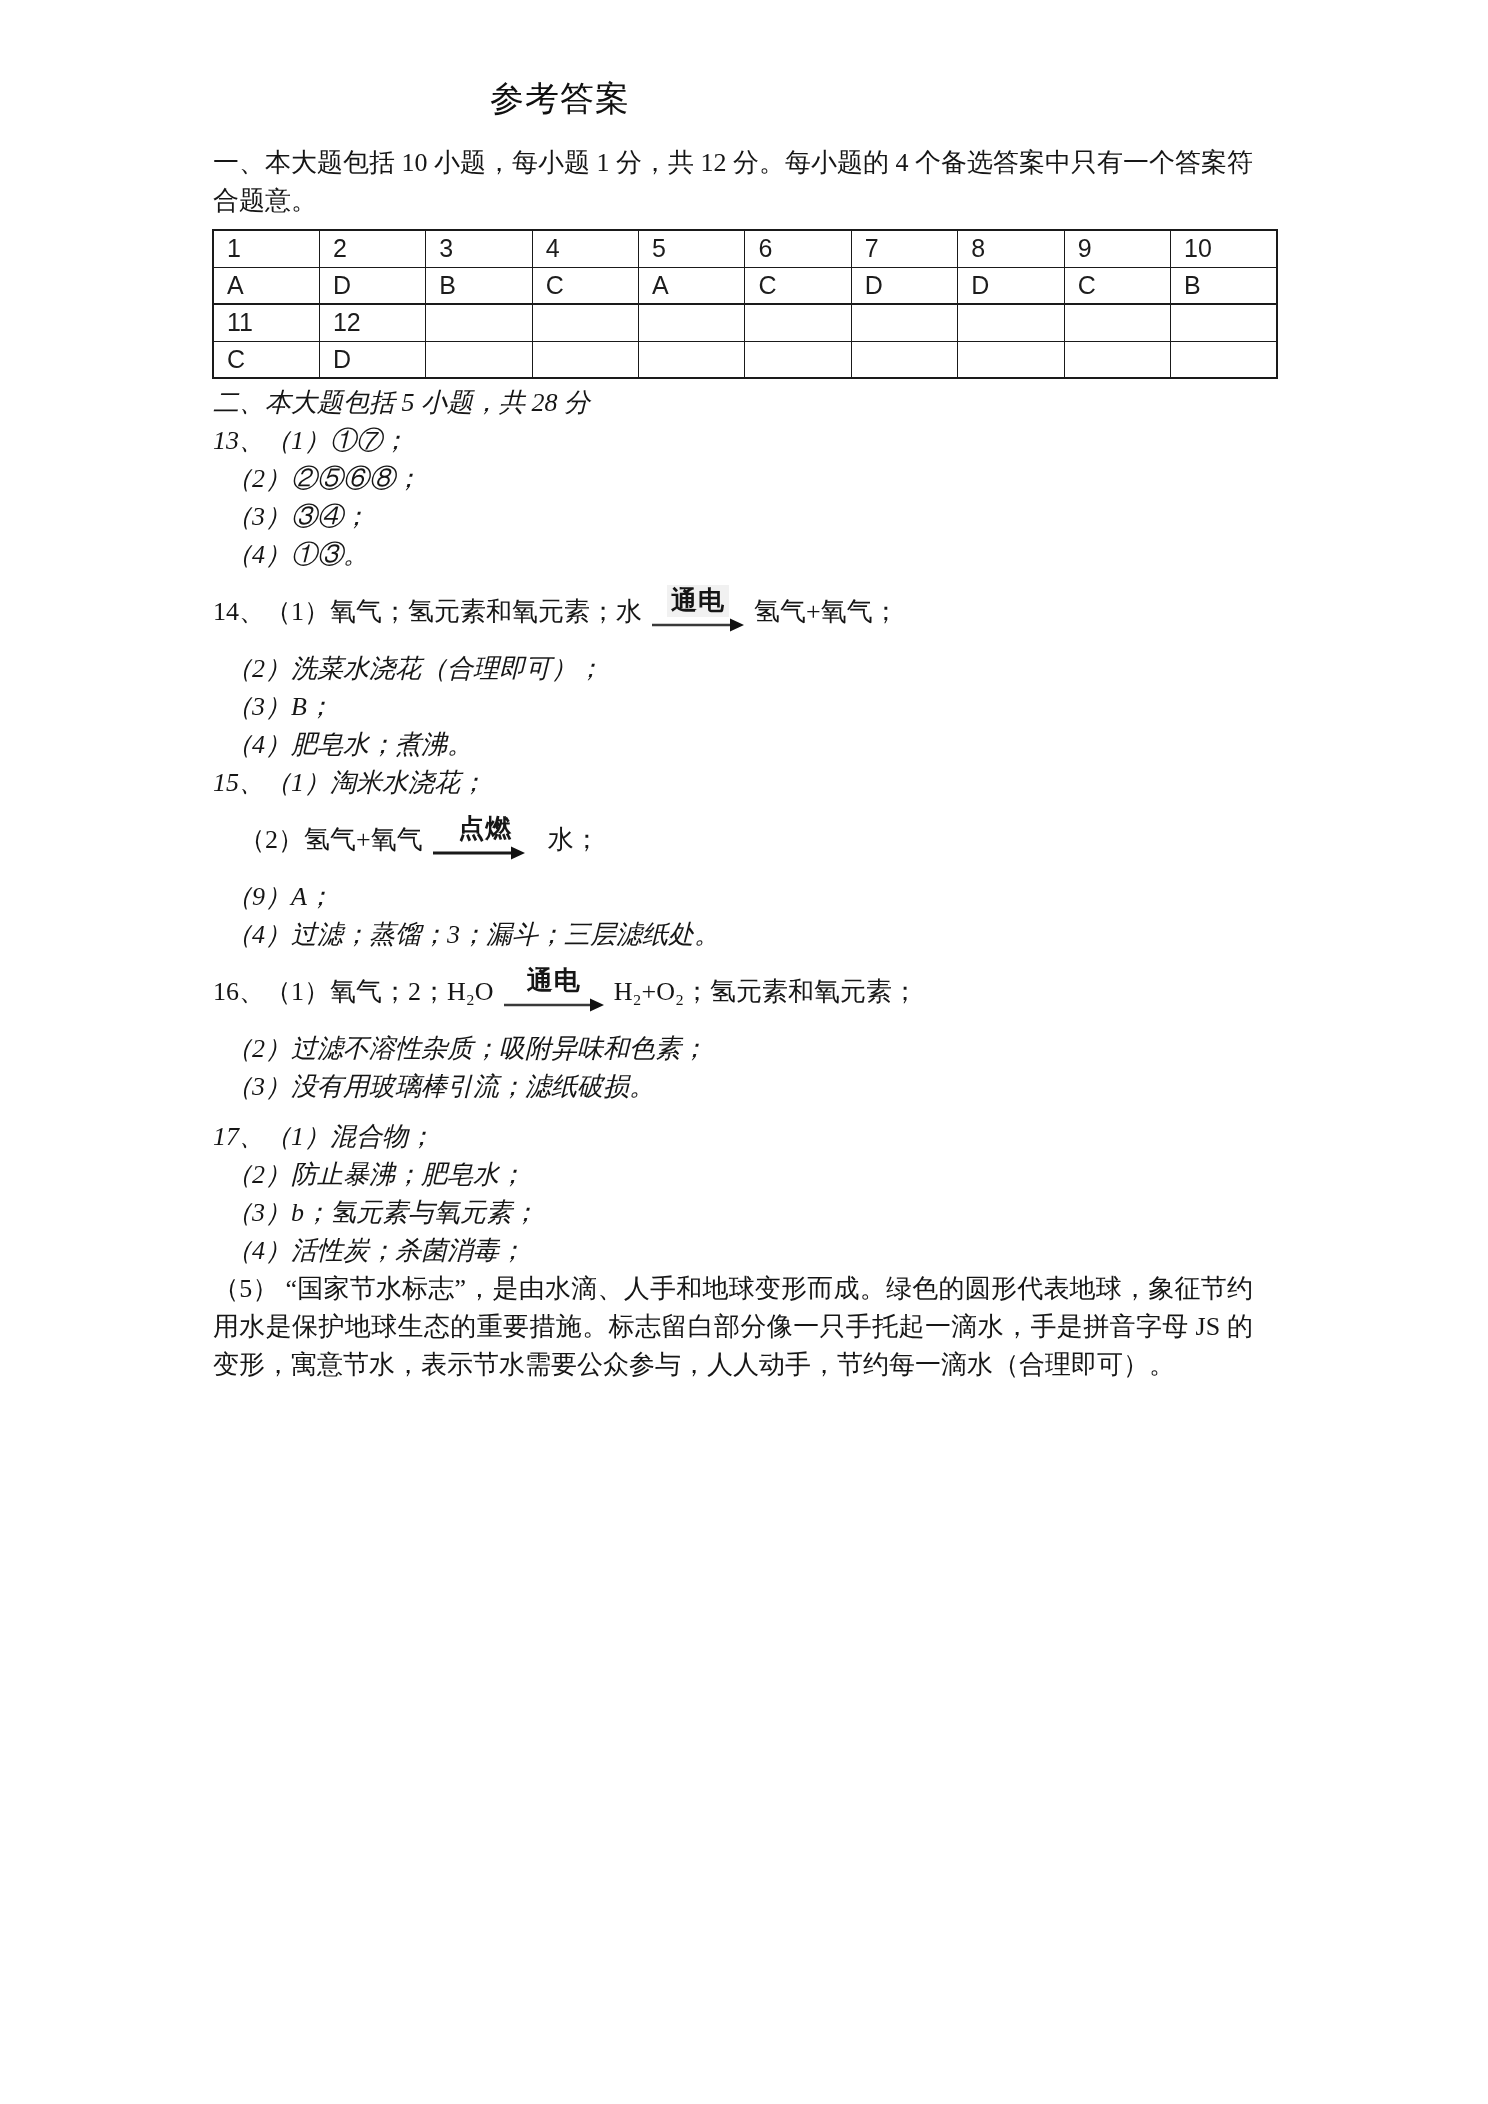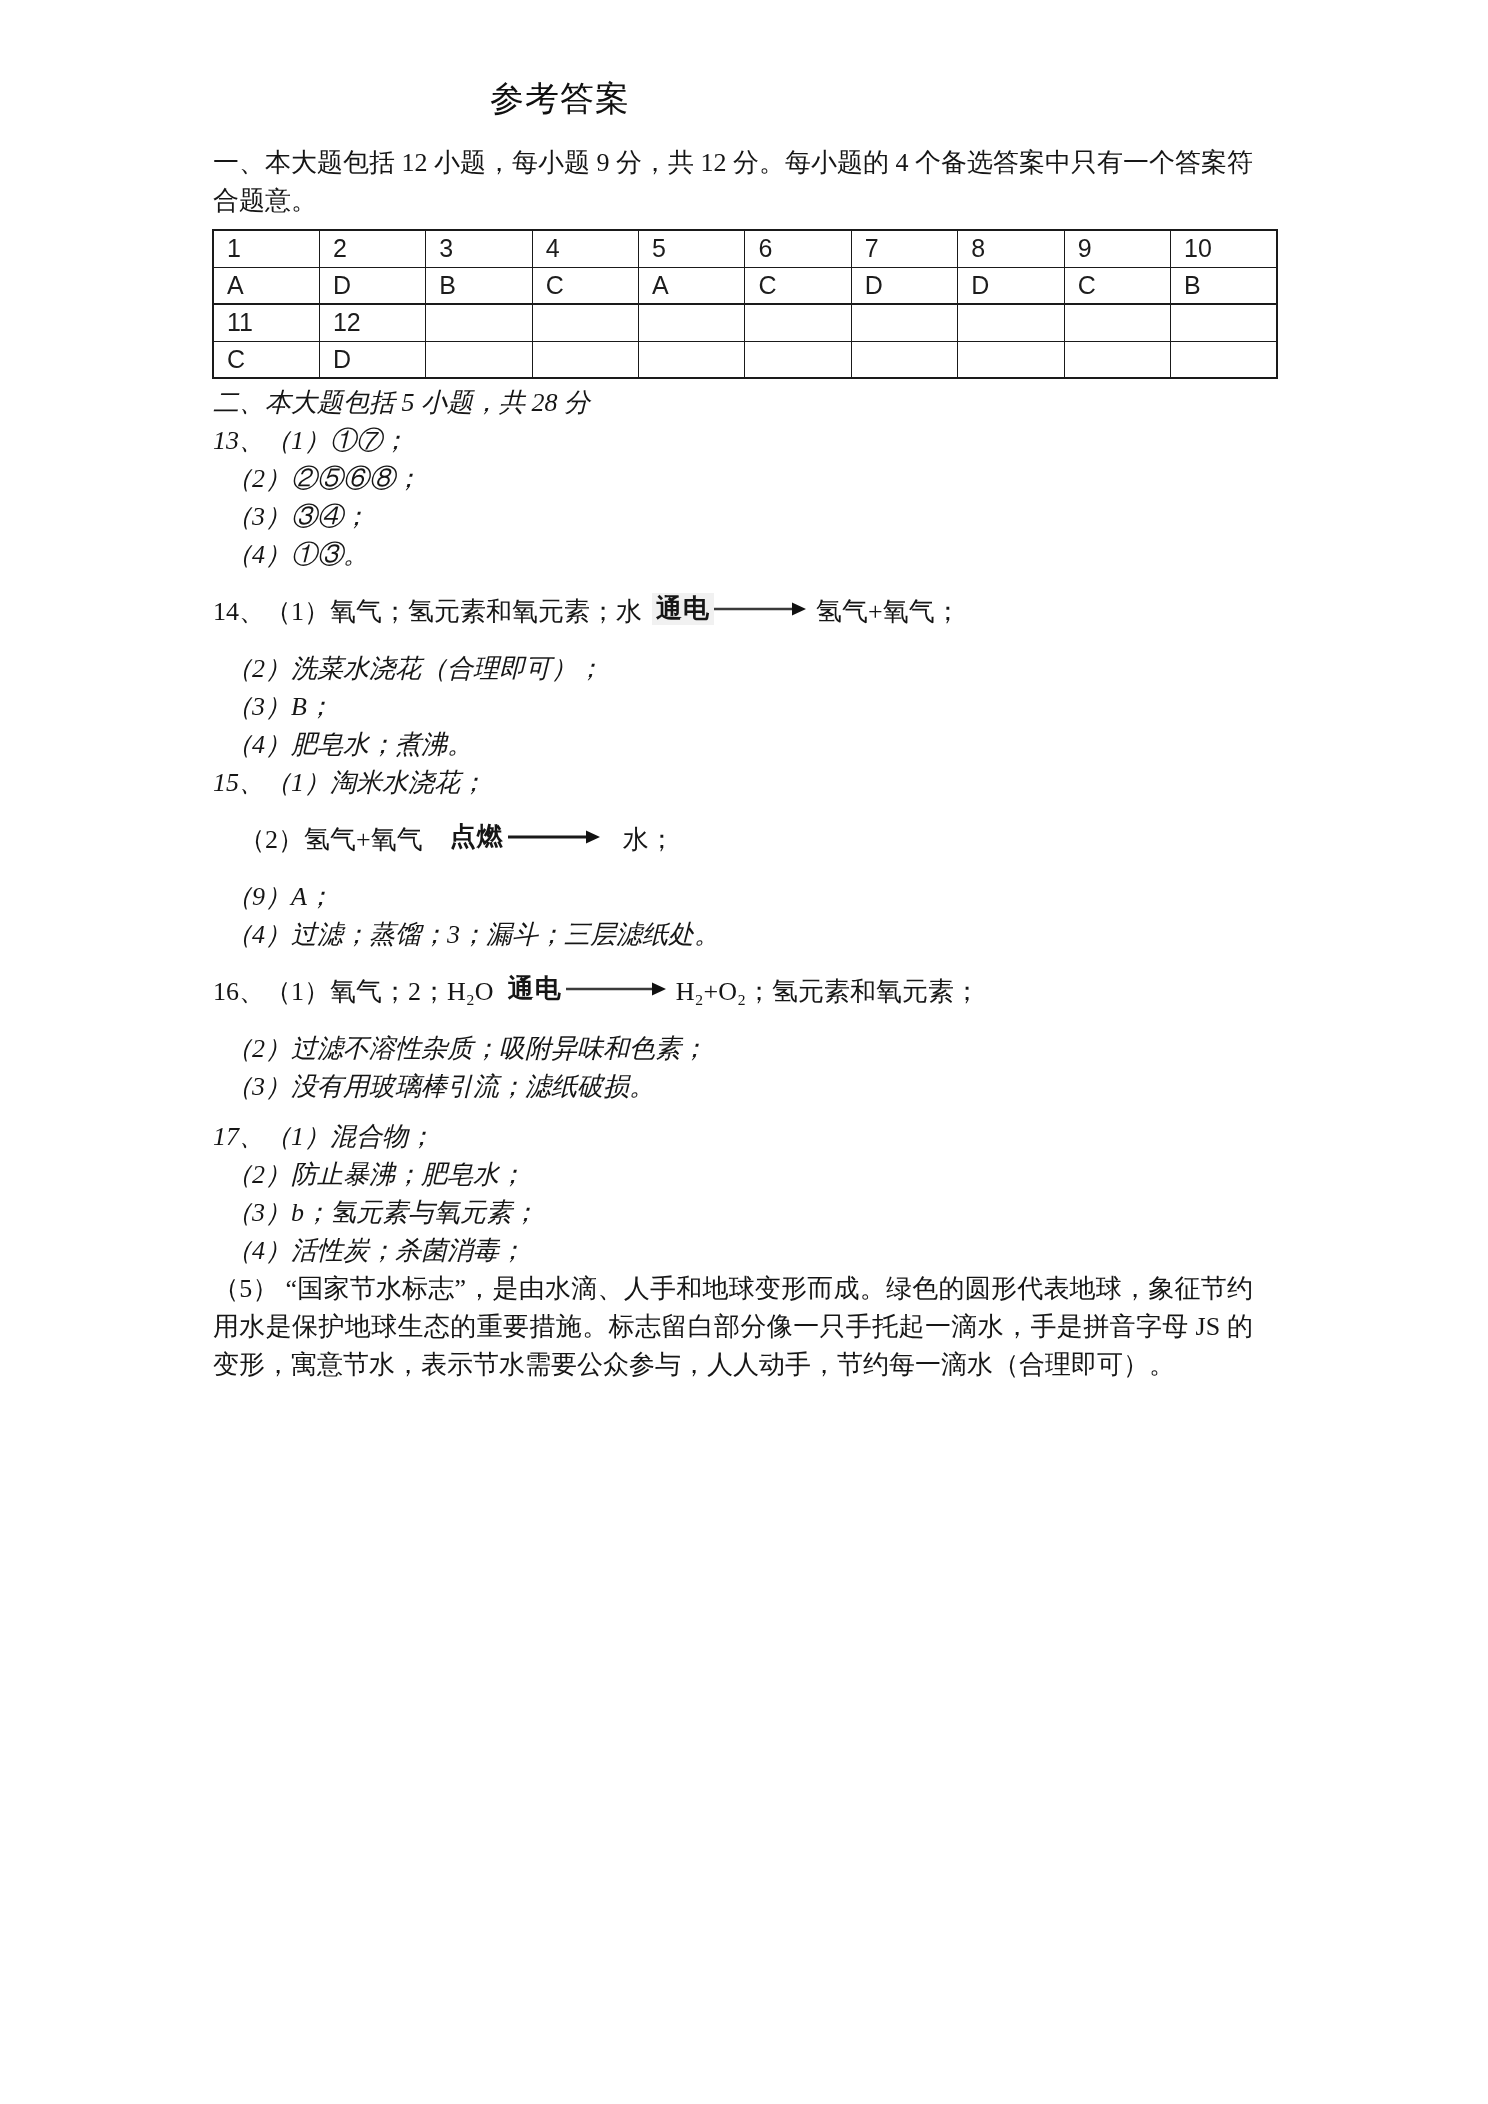--- a/index.html
+++ b/index.html
@@ -70,42 +70,42 @@
   .eqline {
     height: 76px;
     display: flex;
     align-items: center;
     line-height: 38px;
     white-space: pre;
   }
   .eqline.sub > .pre { margin-left: 13px; }
   .rxn {
     display: inline-flex;
-    flex-direction: row;
+    flex-direction: column;
     align-items: center;
     margin: 0 10px 6px 10px;
   }
   .cond {
     font-size: 26px;
     font-weight: bold;
     line-height: 32px;
     letter-spacing: 1px;
     padding: 0 4px;
   }
   .cond.shaded { background: #f1f1f1; }
   .arrow-svg { display: block; }
 </style>
 </head>
 <body>
 
 <div class="page">
 
   <div class="doc-title">参考答案</div>
 
-  <div class="intro">一、本大题包括 12 小题，每小题 9 分，共 12 分。每小题的 4 个备选答案中只有一个答案符合题意。</div>
+  <div class="intro">一、本大题包括 10 小题，每小题 1 分，共 12 分。每小题的 4 个备选答案中只有一个答案符合题意。</div>
 
   <table class="answers">
     <tbody>
       <tr>
         <td>1</td>
         <td>2</td>
         <td>3</td>
         <td>4</td>
         <td>5</td>
         <td>6</td>

